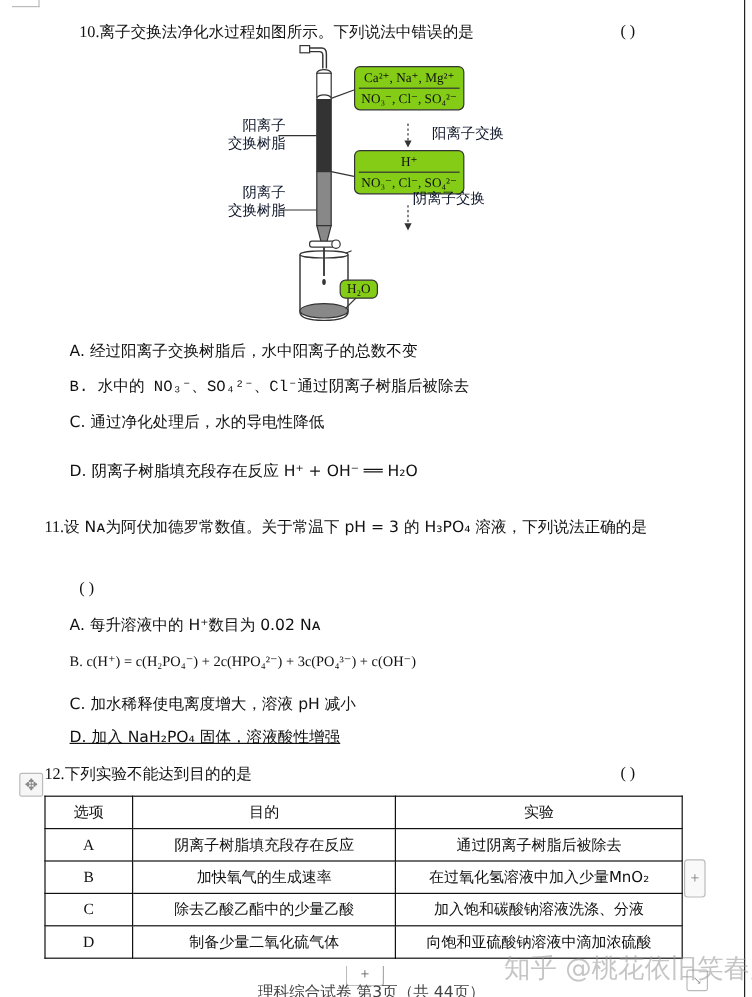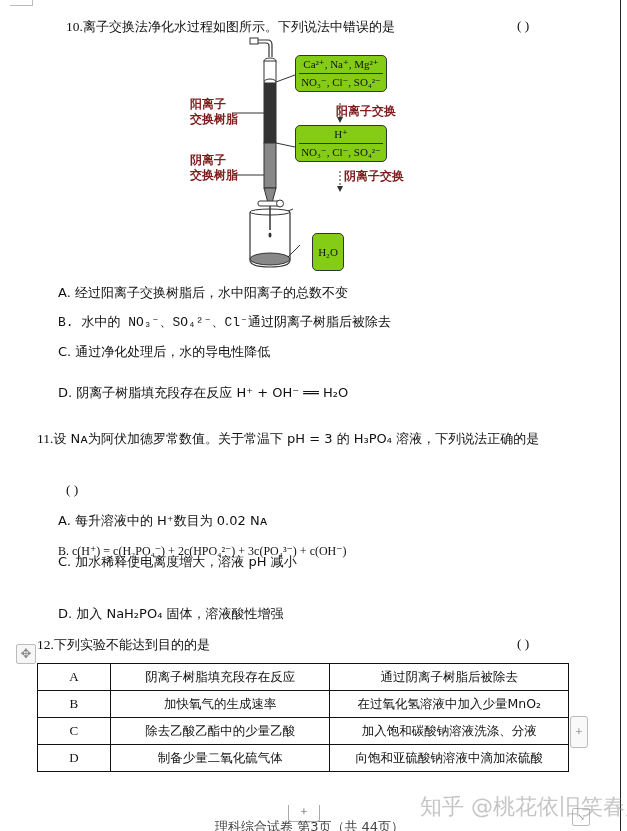--- a/index.html
+++ b/index.html
@@ -8,21 +8,21 @@
     font-family: "Liberation Serif", "DejaVu Serif", serif; color:#111;
   }
   .abs { position:absolute; }
   .q-text { font-size:13.5px; white-space:nowrap; }
   .opt { font-size:12px; white-space:nowrap; }
   .paren { font-size:13.5px; white-space:nowrap; letter-spacing:0; }
   .corner-mark { left:10px; top:0; width:22px; height:5px; border-right:1px solid #bbb; border-bottom:1px solid #bbb; }
   .page-border { left:620px; top:0; width:1px; height:831px; background:#222; }
   
   .diagram { left:180px; top:35px; width:240px; height:240px; }
-  .diag-label { font-family:"DejaVu Sans", sans-serif; font-size:12px; color:#7f1d1d; text-align:left; line-height:15px;font-weight:bold; }
+  .diag-label { font-family:"DejaVu Sans", sans-serif; font-size:12px; color:#0f172a; text-align:right; line-height:15px; }
   .ion-box { border:1px solid #333; border-radius:5px; background:#84cc16; font-size:11px; text-align:center; }
   .ion-box .row { padding:2px 4px; }
   .ion-box .sep { border-top:1px solid #333; margin:0 3px; }
   
   table.exp { position:absolute; left:37px; top:663px; width:532px; border-collapse:collapse; font-size:13px; }
   table.exp td { border:1px solid #111; text-align:center; height:26px; padding:0; font-family:"DejaVu Sans", sans-serif; font-size:12.5px; }
   table.exp td.key { font-family:"Liberation Serif", serif; font-size:13px; }
   .move-handle { left:16px; top:644px; width:18px; height:18px; border:1px solid #bbb; border-radius:2px; background:#f6f6f6; color:#888; font-size:13px; text-align:center; line-height:17px; }
   .add-btn-right { left:570px; top:716px; width:16px; height:30px; border:1px solid #bbb; border-radius:3px; background:#f9f9f9; color:#777; font-size:13px; text-align:center; line-height:30px; }
   .add-btn-bottom { left:288px; top:805px; width:30px; height:16px; border:1px solid #aaa; border-top:none; border-radius:0 0 3px 3px; background:#fff; color:#555; font-size:13px; text-align:center; line-height:14px; }
@@ -85,58 +85,63 @@
   </div>
   <div class="abs diag-label" style="left:10px; top:118px;">
     <div>阴离子</div>
     <div>交换树脂</div>
   </div>
   <div class="abs ion-box" style="left:115px; top:20px; width:90px;">
     <div class="row">Ca²⁺, Na⁺, Mg²⁺</div>
     <div class="sep"></div>
     <div class="row">NO₃⁻, Cl⁻, SO₄²⁻</div>
   </div>
-  <div class="abs diag-label" style="left:156px; top:69px;">阳离子交换</div>
+  <div class="abs diag-label" style="left:180px; top:69px;">阳离子交换</div>
   <div class="abs ion-box" style="left:115px; top:90px; width:90px;">
     <div class="row">H⁺</div>
     <div class="sep"></div>
     <div class="row">NO₃⁻, Cl⁻, SO₄²⁻</div>
   </div>
-  <div class="abs diag-label" style="left:164px; top:134px;">阴离子交换</div>
-  <div class="abs ion-box" style="left:132px; top:198px; width:30px; padding:12px 0;">H₂O</div>
+  <div class="abs diag-label" style="left:164px; top:123px;">阴离子交换</div>
+  <div class="abs ion-box" style="left:103px; top:198px; width:30px; padding:1px 0;">H₂O</div>
 </div>
 
 <div class="abs opt cn" style="left:58px; top:284px;text-align:right;">A. 经过阳离子交换树脂后，水中阳离子的总数不变</div>
 <div class="abs opt cn" style="left:58px; top:313px;font-family:Liberation Mono, monospace;">B. 水中的 NO₃⁻、SO₄²⁻、Cl⁻通过阴离子树脂后被除去</div>
 <div class="abs opt cn" style="left:58px; top:343px;">C. 通过净化处理后，水的导电性降低</div>
 <div class="abs opt cn" style="left:58px; top:384px;">D. 阴离子树脂填充段存在反应 H⁺ + OH⁻ ══ H₂O</div>
 
 <div class="abs q-text" style="left:37px; top:430px;">
   <span>11.</span><span class="cn">设 Nᴀ为阿伏加德罗常数值。关于常温下 pH = 3 的 H₃PO₄ 溶液，下列说法正确的是</span>
 </div>
 <div class="abs paren" style="left:66px; top:482px;">(     )</div>
 
 <div class="abs opt cn" style="left:58px; top:512px;">A. 每升溶液中的 H⁺数目为 0.02 Nᴀ</div>
 <div class="abs opt" style="left:58px; top:544px;">B. c(H⁺) = c(H₂PO₄⁻) + 2c(HPO₄²⁻) + 3c(PO₄³⁻) + c(OH⁻)</div>
-<div class="abs opt cn" style="left:58px; top:553px;">C. 加水稀释使电离度增大，溶液 pH 减小</div>
-<div class="abs opt cn" style="left:58px; top:605px;">D. 加入 NaH₂PO₄ 固体，溶液酸性增强</div>
+<div class="abs opt cn" style="left:58px; top:578px;">C. 加水稀释使电离度增大，溶液 pH 减小</div>
+<div class="abs opt cn" style="left:58px; top:605px;text-decoration:underline;">D. 加入 NaH₂PO₄ 固体，溶液酸性增强</div>
 
 <div class="abs move-handle">✥</div>
 <div class="abs q-text" style="left:37px; top:636px;">
   <span>12.</span><span class="cn">下列实验不能达到目的的是</span>
 </div>
 <div class="abs paren" style="left:517px; top:636px;">(     )</div>
 
 <table class="exp">
   <colgroup>
       <col style="width:73px">
       <col style="width:220px">
       <col style="width:239px">
     </colgroup>
   <tbody>
+      <tr>
+    <td>选项</td>
+    <td>目的</td>
+    <td>实验</td>
+  </tr>
   <tr>
     <td class="key">A</td>
     <td>阴离子树脂填充段存在反应</td>
     <td>通过阴离子树脂后被除去</td>
   </tr>
   <tr>
     <td class="key">B</td>
     <td>加快氧气的生成速率</td>
     <td>在过氧化氢溶液中加入少量MnO₂</td>
   </tr>

